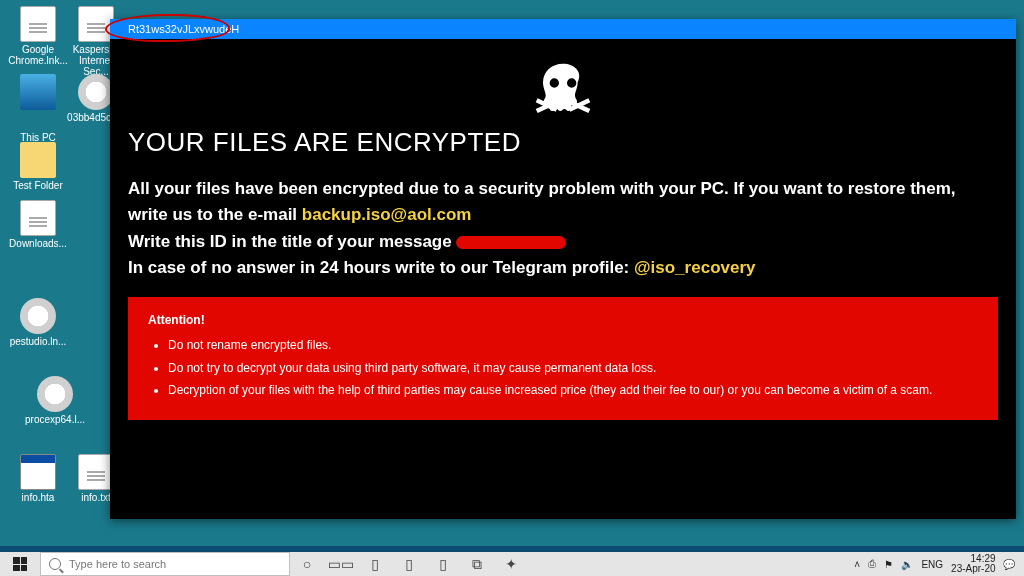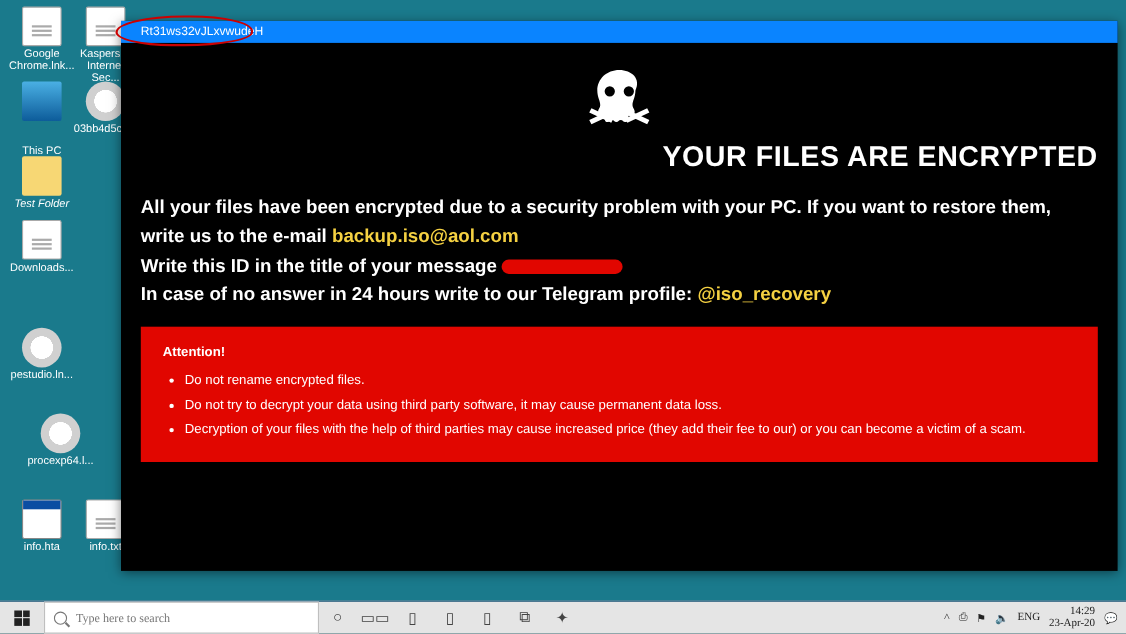--- a/index.html
+++ b/index.html
@@ -40,37 +40,37 @@
     display:flex;align-items:center;padding:0 18px;
   }
   .annot{
     position:absolute;left:105px;top:14px;width:125px;height:28px;
     border:2px solid #c00;border-radius:55% 50% 55% 45%/60% 55% 50% 50%;
     pointer-events:none;
   }
   .ransom-body{padding:14px 18px 18px;}
   .skull{display:flex;justify-content:center;margin:8px 0 6px;}
   .skull svg{width:70px;height:60px;fill:#fff;}
-  h1.enc{color:#fff;font-size:26px;font-weight:700;text-align:right;margin-bottom:18px;letter-spacing:.5px;}
+  h1.enc{color:#fff;font-size:26px;font-weight:400;text-align:left;margin-bottom:18px;letter-spacing:.5px;}
   .para{font-size:17px;font-weight:700;line-height:1.55;}
   .para .email{color:#f5d142;}
   .para .tg{color:#f5d142;}
   .redact{display:inline-block;width:110px;height:13px;background:#e10600;border-radius:7px;vertical-align:middle;}
   .attention{
     background:#e10600;margin-top:16px;padding:14px 20px 16px;
     font-size:12px;color:#fff;line-height:1.55;
   }
   .attention .hd{font-weight:700;margin-bottom:6px;}
   .attention ul{padding-left:20px;}
   .attention li{margin-bottom:4px;}
   
   .taskbar{
     position:absolute;left:0;right:0;bottom:0;height:30px;
-    background:#e5e5e5;border-top:1px solid #0c4a6e;
-    display:flex;align-items:center;font-size:11px;color:#222;font-family:Liberation Serif, serif;
+    background:#e5e5e5;border-top:6px solid #0c4a6e;
+    display:flex;align-items:center;font-size:11px;color:#222;
   }
   .start{
     width:40px;height:100%;display:flex;align-items:center;justify-content:center;cursor:pointer;
   }
   .winlogo{width:14px;height:14px;display:grid;grid-template:1fr 1fr/1fr 1fr;gap:1px;}
   .winlogo span{background:#222;}
   .search{
     flex:0 0 250px;height:100%;background:#fff;border:1px solid #bfbfbf;
     display:flex;align-items:center;gap:8px;padding:0 8px;color:#777;cursor:text;
   }
@@ -94,21 +94,21 @@
       <span>Kaspersky Internet Sec...</span>
     </div>
     <div class="icon-slot" style="left: 8px; top: 74px; gap: 20px;">
       <div class="glyph pc"></div>
       <span>This PC</span>
     </div>
     <div class="icon-slot" style="left: 66px; top: 74px;">
       <div class="glyph disk"></div>
       <span>03bb4d5c0...</span>
     </div>
-    <div class="icon-slot" style="left: 8px; top: 142px; font-style: italic;">
+    <div class="icon-slot" style="left: 8px; top: 142px;">
       <div class="glyph folder"></div>
       <span>Test Folder</span>
     </div>
     <div class="icon-slot" style="left: 8px; top: 200px; text-align: center;">
       <div class="glyph txt"></div>
       <span>Downloads...</span>
     </div>
     <div class="icon-slot" style="left: 8px; top: 298px;">
       <div class="glyph disk"></div>
       <span>pestudio.ln...</span>

